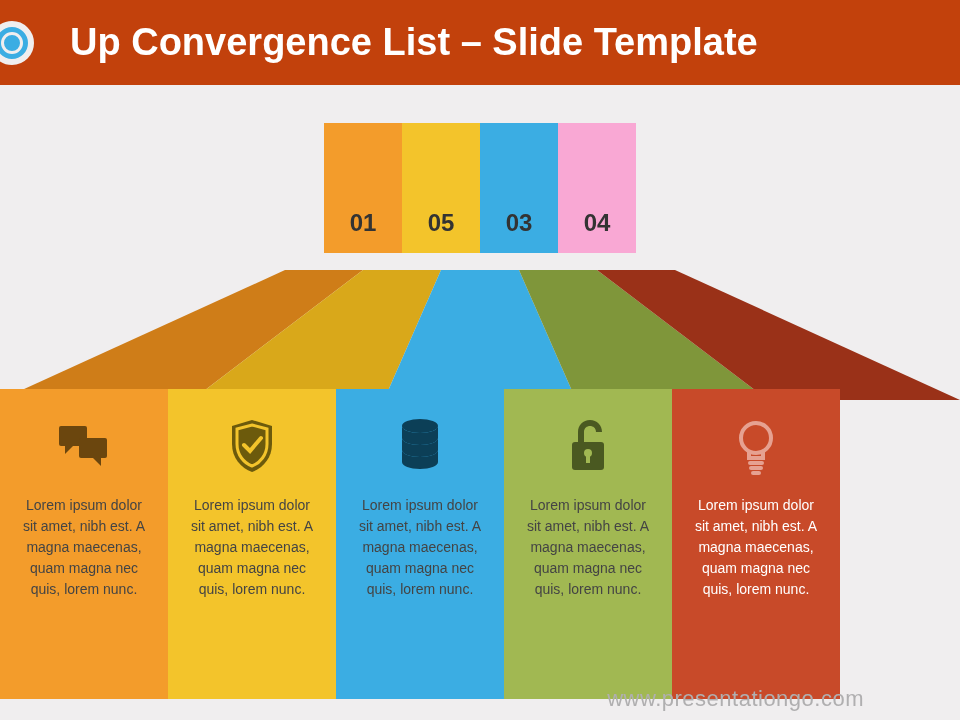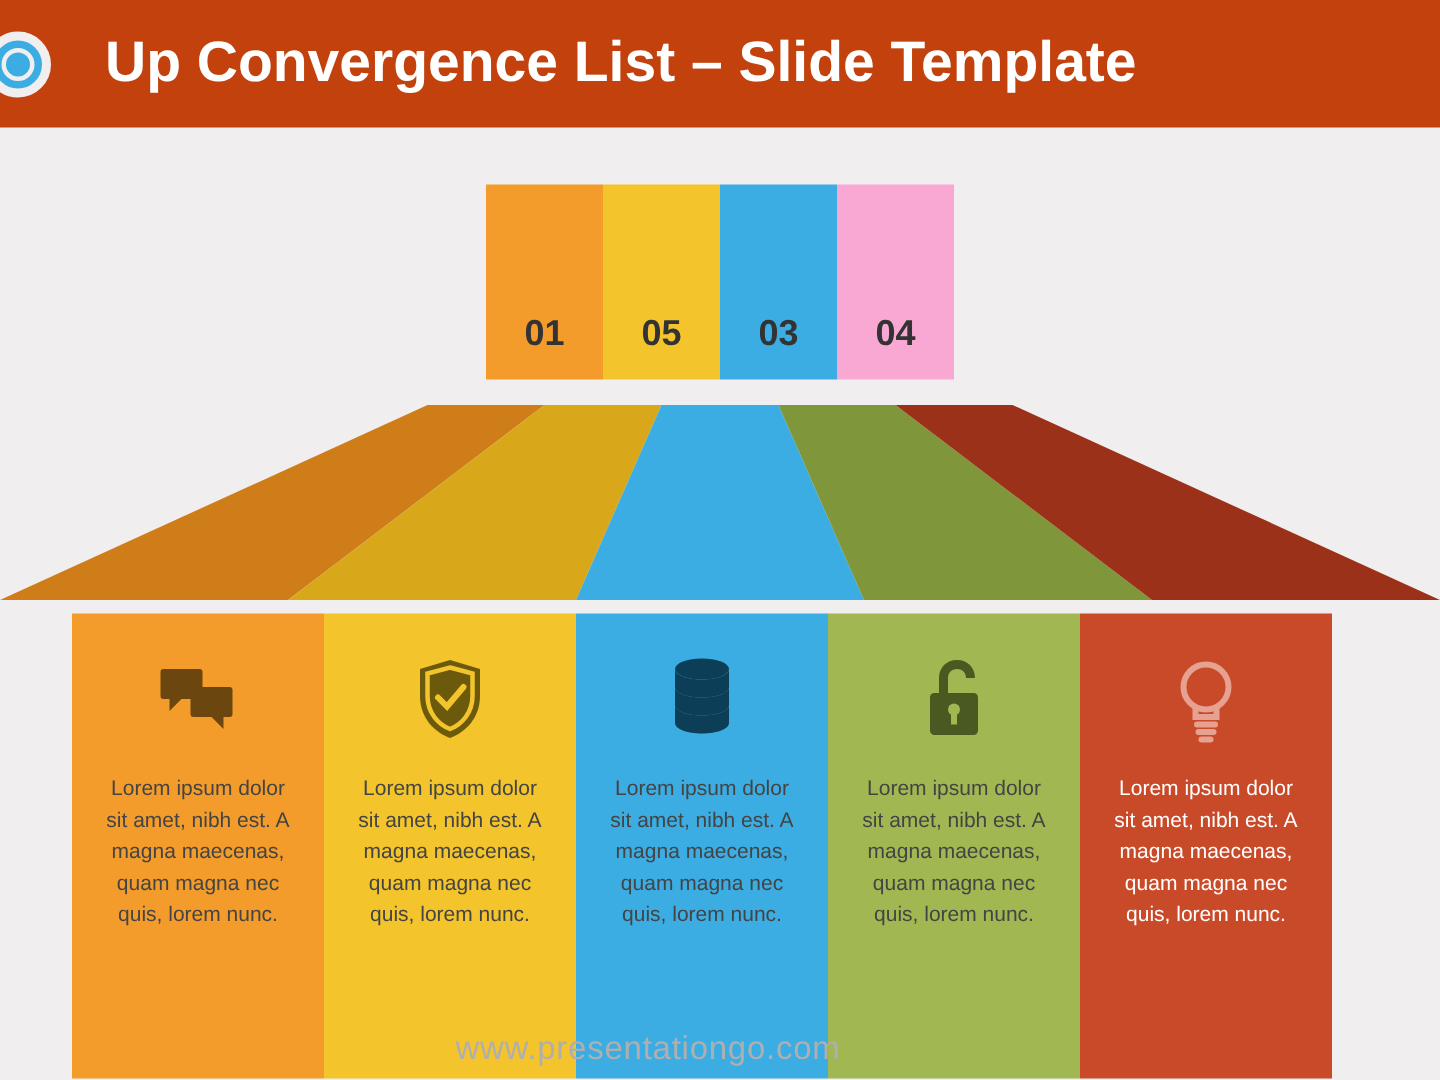--- a/index.html
+++ b/index.html
@@ -74,25 +74,24 @@
     width: 960px;
     height: 130px;
   }
   .connector-area svg {
     width: 960px;
     height: 130px;
     display: block;
   }
   .bottom-cols {
     position: absolute;
-    top: 314px;
+    top: 294px;
     left: 0;
     display: flex;
     width: 840px;
-    margin-left: 48px;
   }
   .bottom-col {
     width: 192px;
     height: 310px;
     padding: 22px 18px 18px 18px;
     text-align: center;
     color: #333;
   }
   .icon-wrap {
     height: 70px;
@@ -105,21 +104,21 @@
   .body-text {
     font-size: 14px;
     line-height: 1.5;
     color: #444;
   }
   .watermark {
     position: absolute;
     bottom: 8px;
     left: 0;
     width: 864px;
-    text-align: center;
+    text-align: right;
     font-size: 22px;
     color: #b0afb0;
     letter-spacing: 0.5px;
     z-index: 5;
   }
 </style>
 </head>
 <body>
 
 <div class="title-bar">

